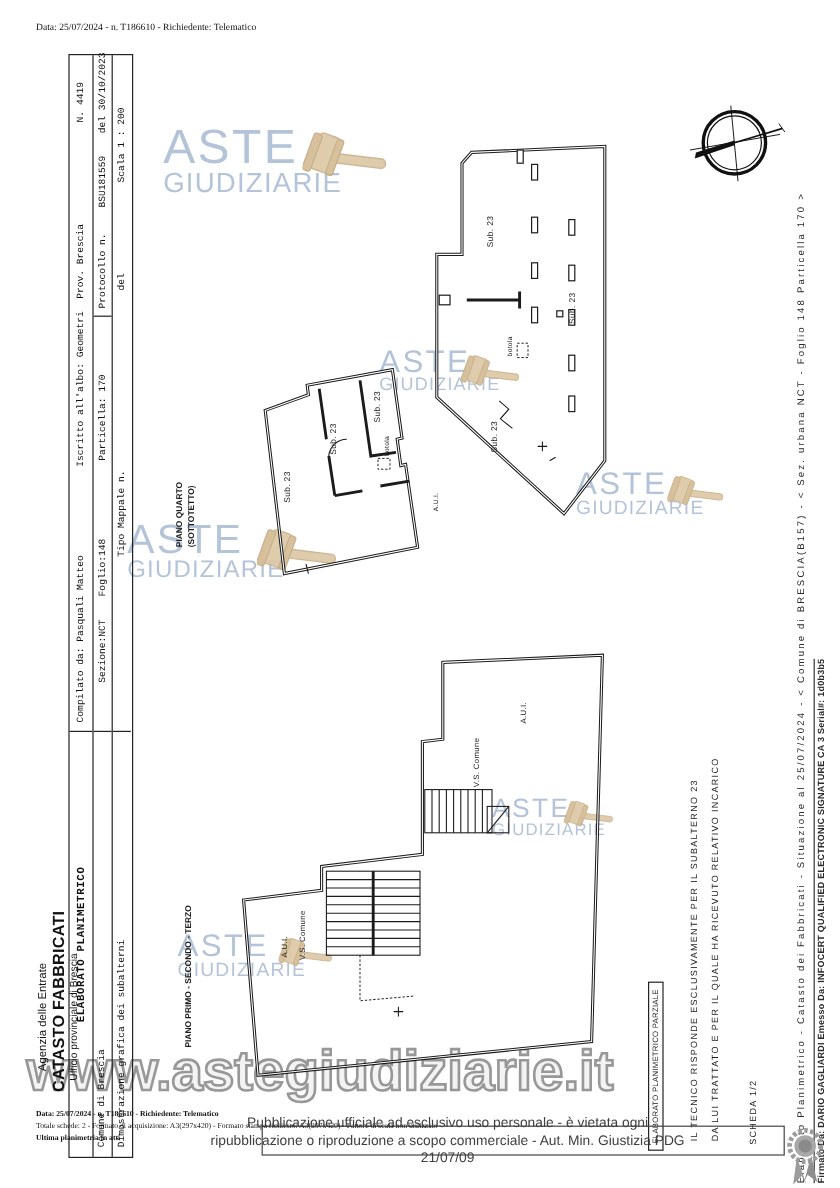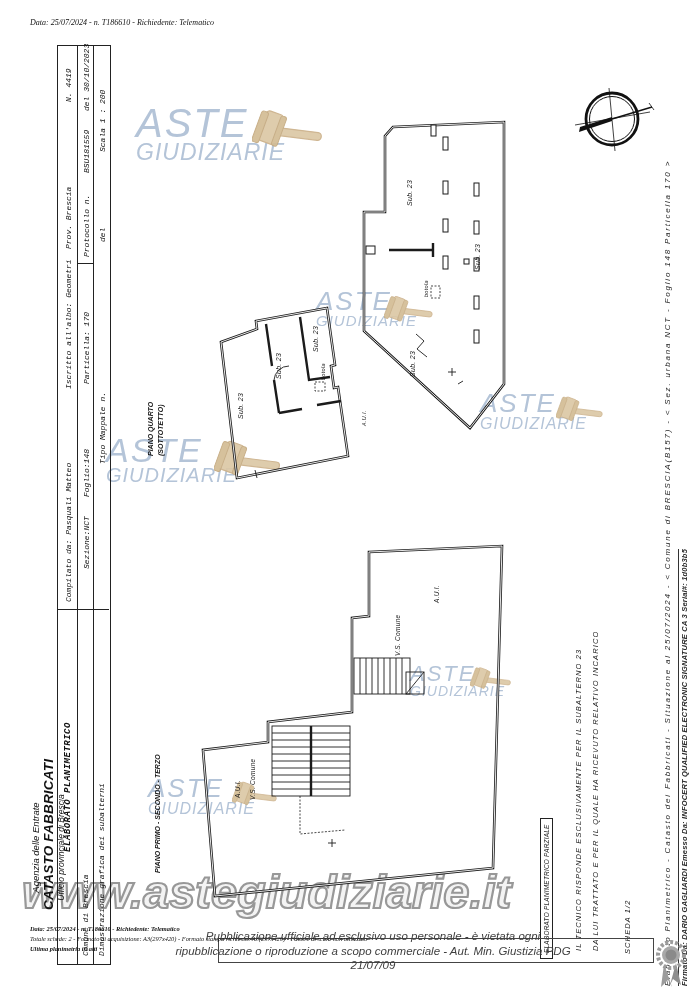--- a/index.html
+++ b/index.html
@@ -1,17 +1,17 @@
 <!DOCTYPE html>
 <html style="--wm-blue: #b4c4d8; --wm-tan: #dcc8a6;"><head>
 <meta charset="utf-8">
 <style>
   html,body{margin:0;padding:0;background:#fff;}
   #page{position:relative;width:700px;height:990px;background:#fff;overflow:hidden;
-        font-family:"Liberation Sans",sans-serif;color:#1a1a1a;font-style:italic;}
+        font-family:"Liberation Sans",sans-serif;color:#1a1a1a;}
   
   .v{position:absolute;transform:rotate(-90deg);transform-origin:0 0;white-space:nowrap;}
   .lbl{font-size:7px;color:#1a1a1a;letter-spacing:.3px;z-index:3;}
   .tiny{font-size:5.5px;}
   .serif{font-family:"Liberation Serif",serif;}
 
   
   .table-rot{position:absolute;left:57px;top:965px;width:920px;height:54px;
     transform:rotate(-90deg);transform-origin:0 0;border:1px solid #222;
     font-family:"Liberation Mono",monospace;font-size:8px;color:#111;box-sizing:border-box;z-index:3;background:transparent;}

